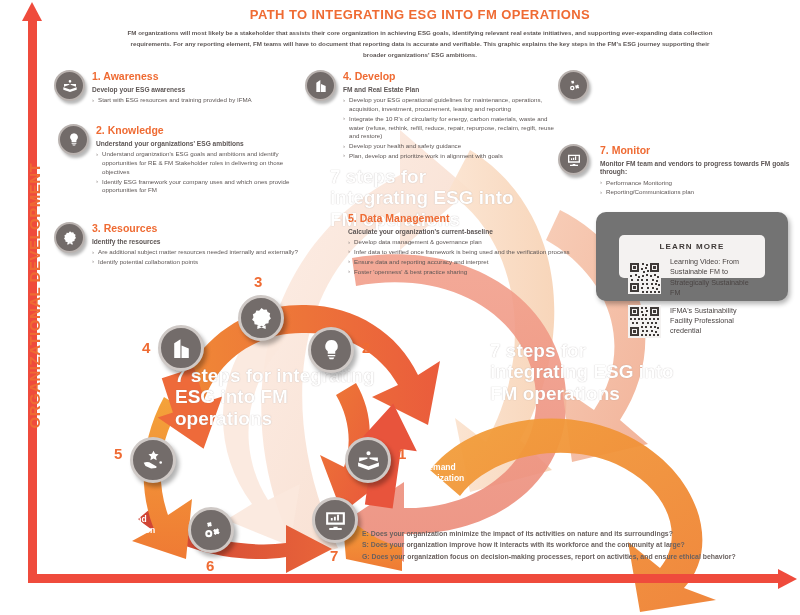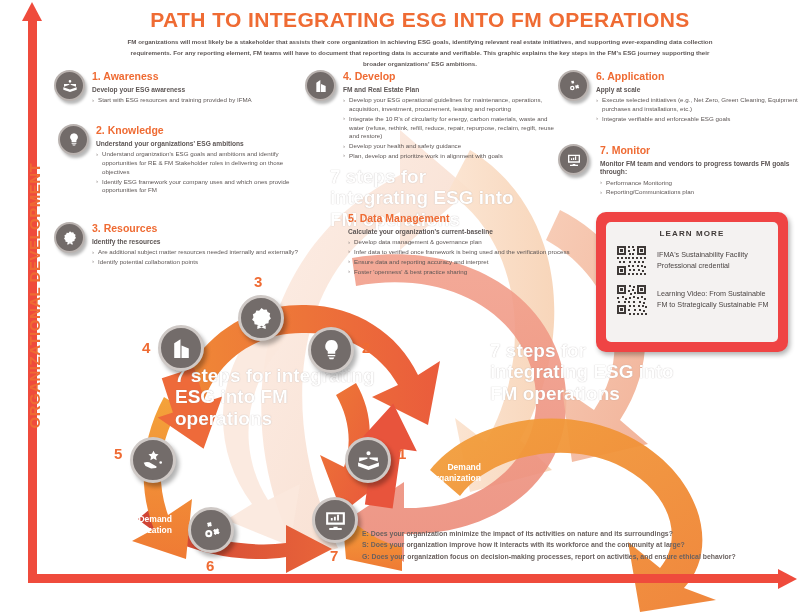--- a/index.html
+++ b/index.html
@@ -43,21 +43,21 @@
   }
   .axis-label-h {
     position: absolute; left: 0; bottom: 4px; width: 800px;
     text-align: center; font-size: 16px; font-weight: bold;
     letter-spacing: 1px; color: #ef6b33;
   }
 
   
   .header { position: absolute; left: 120px; top: 8px; width: 600px; text-align: center; }
   .title {
-    font-size: 21px; font-weight: bold; letter-spacing: .4px;
+    font-size: 13px; font-weight: bold; letter-spacing: .4px;
     color: #ef6b33; line-height: 1.1;
   }
   .subtitle {
     margin-top: 6px; font-size: 6.2px; line-height: 1.75;
     color: #5d5655; font-weight: bold;
   }
 
   
   .step { position: absolute; display: flex; gap: 7px; }
   .step-badge {
@@ -115,30 +115,30 @@
     display: flex; align-items: center; justify-content: center;
     box-shadow: 3px 4px 4px rgba(0,0,0,.3);
   }
   .node svg { width: 25px; height: 25px; fill: #ffffff; }
   .node-num {
     position: absolute; font-size: 15px; font-weight: bold; color: #ef6b33;
   }
 
   
   .demand {
-    position: absolute; text-align: right; color: #ffffff;
+    position: absolute; text-align: center; color: #ffffff;
     font-size: 8.5px; font-weight: bold; line-height: 1.25;
   }
   .demand-left  { left: 88px;  top: 514px; width: 84px; }
   .demand-right { left: 397px; top: 462px; width: 84px; }
 
   
   .tablet {
-    position: absolute; left: 596px; top: 212px; width: 192px; height: 140px;
-    background: #ef4444; border-radius: 10px; padding: 10px;
+    position: absolute; left: 596px; top: 212px; width: 192px; height: 89px;
+    background: #737373; border-radius: 10px; padding: 23px;
     box-shadow: 2px 3px 5px rgba(0,0,0,.3);
   }
   .tablet-screen {
     width: 100%; height: 100%; background: #f4f2f1; border-radius: 5px;
     padding: 7px 9px;
   }
   .learn-more-title {
     text-align: center; font-size: 8px; font-weight: bold;
     letter-spacing: 1.1px; color: #3f3a38; margin-bottom: 6px;
   }
@@ -334,28 +334,20 @@
       </ul>
     </div>
   </div>
 
   <div class="step pos-6">
     <div class="step-badge">
       <svg viewBox="0 0 24 24">
           <path d="M8.6 4.2l1.2.4.9-.9 1.3 1-.4 1.2.9.9-1 1.3-1.2-.4-.9.9-1.3-1 .4-1.2-.9-.9 1-1.3zm6.2 6.4l1.6.5 1.1-1.2 1.7 1.3-.5 1.6 1.2 1.1-1.3 1.7-1.6-.5-1.1 1.2-1.7-1.3.5-1.6-1.2-1.1 1.3-1.7zM9.4 11.6a3.4 3.4 0 1 0 0 6.8 3.4 3.4 0 0 0 0-6.8zm0 2a1.4 1.4 0 1 1 0 2.8 1.4 1.4 0 0 1 0-2.8z"></path>
         </svg>
     </div>
-    <div class="step-body">
-      <div class="step-title">6. Application</div>
-      <div class="step-sub">Apply at scale</div>
-      <ul class="step-bullets">
-        <li>Execute selected initiatives  (e.g., Net Zero, Green Cleaning, Equipment purchases and installations, etc.)</li>
-        <li>Integrate verifiable and enforceable ESG goals</li>
-      </ul>
-    </div>
   </div>
 
   <div class="step pos-7">
     <div class="step-badge">
       <svg viewBox="0 0 24 24">
           <path d="M3 4h18v12H3V4zm2 2v8h14V6H5zm2.5 6V9.5h1.8V12H7.5zm3-3.5V12h1.8V8.5h-1.8zm3-2V12h1.8V6.5h-1.8zM10 18h4v1.2h4V21H6v-1.8h4V18z"></path>
         </svg>
     </div>
     <div class="step-body">
       <div class="step-title">7. Monitor</div>
@@ -418,20 +410,67 @@
     </div>
     <div class="node-num" style="left:210px;top:262px;">7</div>
   </div>
 
   <div class="demand demand-left">Demand organization</div>
   <div class="demand demand-right">Demand organization</div>
 
   <div class="tablet">
     <div class="tablet-screen">
       <div class="learn-more-title">LEARN MORE</div>
+
+      <div class="qr-row">
+        <svg class="qr" viewBox="0 0 33 33">
+          <rect width="33" height="33" fill="#f4f2f1"></rect>
+          <g fill="#3f3a38">
+            <path d="M2 2h9v9H2V2zm2 2v5h5V4H4zM22 2h9v9h-9V2zm2 2v5h5V4h-5zM2 22h9v9H2v-9zm2 2v5h5v-5H4z"></path>
+            <rect x="5" y="5" width="3" height="3"></rect>
+              <rect x="25" y="5" width="3" height="3"></rect>
+              <rect x="5" y="25" width="3" height="3"></rect>
+            <rect x="14" y="2" width="2" height="2"></rect>
+              <rect x="18" y="3" width="2" height="2"></rect>
+            <rect x="13" y="7" width="2" height="2"></rect>
+              <rect x="17" y="6" width="2" height="2"></rect>
+            <rect x="15" y="10" width="2" height="2"></rect>
+              <rect x="19" y="9" width="2" height="2"></rect>
+            <rect x="2" y="14" width="2" height="2"></rect>
+              <rect x="7" y="13" width="2" height="2"></rect>
+              <rect x="10" y="15" width="2" height="2"></rect>
+            <rect x="14" y="14" width="2" height="2"></rect>
+              <rect x="18" y="13" width="2" height="2"></rect>
+              <rect x="22" y="14" width="2" height="2"></rect>
+            <rect x="26" y="13" width="2" height="2"></rect>
+              <rect x="29" y="15" width="2" height="2"></rect>
+            <rect x="3" y="18" width="2" height="2"></rect>
+              <rect x="9" y="18" width="2" height="2"></rect>
+              <rect x="13" y="18" width="2" height="2"></rect>
+            <rect x="18" y="18" width="2" height="2"></rect>
+              <rect x="24" y="18" width="2" height="2"></rect>
+              <rect x="28" y="19" width="2" height="2"></rect>
+            <rect x="14" y="22" width="2" height="2"></rect>
+              <rect x="18" y="22" width="2" height="2"></rect>
+              <rect x="23" y="22" width="2" height="2"></rect>
+            <rect x="27" y="22" width="2" height="2"></rect>
+              <rect x="30" y="23" width="2" height="2"></rect>
+            <rect x="13" y="26" width="2" height="2"></rect>
+              <rect x="19" y="26" width="2" height="2"></rect>
+              <rect x="24" y="26" width="2" height="2"></rect>
+            <rect x="28" y="27" width="2" height="2"></rect>
+            <rect x="14" y="30" width="2" height="2"></rect>
+              <rect x="18" y="30" width="2" height="2"></rect>
+              <rect x="22" y="30" width="2" height="2"></rect>
+            <rect x="26" y="30" width="2" height="2"></rect>
+              <rect x="30" y="30" width="2" height="2"></rect>
+          </g>
+        </svg>
+        <div class="qr-text">Learning Video: From Sustainable FM to Strategically Sustainable FM</div>
+      </div>
 
       <div class="qr-row">
         <svg class="qr" viewBox="0 0 33 33">
           <rect width="33" height="33" fill="#f4f2f1"></rect>
           <g fill="#3f3a38">
             <path d="M2 2h9v9H2V2zm2 2v5h5V4H4zM22 2h9v9h-9V2zm2 2v5h5V4h-5zM2 22h9v9H2v-9zm2 2v5h5v-5H4z"></path>
             <rect x="5" y="5" width="3" height="3"></rect>
               <rect x="25" y="5" width="3" height="3"></rect>
               <rect x="5" y="25" width="3" height="3"></rect>
             <rect x="13" y="2" width="2" height="2"></rect>
@@ -465,67 +504,20 @@
             <rect x="27" y="26" width="2" height="2"></rect>
             <rect x="13" y="29" width="2" height="2"></rect>
               <rect x="17" y="29" width="2" height="2"></rect>
               <rect x="21" y="29" width="2" height="2"></rect>
             <rect x="25" y="29" width="2" height="2"></rect>
               <rect x="29" y="29" width="2" height="2"></rect>
           </g>
         </svg>
         <div class="qr-text">IFMA's Sustainability Facility Professional credential</div>
       </div>
-
-      <div class="qr-row">
-        <svg class="qr" viewBox="0 0 33 33">
-          <rect width="33" height="33" fill="#f4f2f1"></rect>
-          <g fill="#3f3a38">
-            <path d="M2 2h9v9H2V2zm2 2v5h5V4H4zM22 2h9v9h-9V2zm2 2v5h5V4h-5zM2 22h9v9H2v-9zm2 2v5h5v-5H4z"></path>
-            <rect x="5" y="5" width="3" height="3"></rect>
-              <rect x="25" y="5" width="3" height="3"></rect>
-              <rect x="5" y="25" width="3" height="3"></rect>
-            <rect x="14" y="2" width="2" height="2"></rect>
-              <rect x="18" y="3" width="2" height="2"></rect>
-            <rect x="13" y="7" width="2" height="2"></rect>
-              <rect x="17" y="6" width="2" height="2"></rect>
-            <rect x="15" y="10" width="2" height="2"></rect>
-              <rect x="19" y="9" width="2" height="2"></rect>
-            <rect x="2" y="14" width="2" height="2"></rect>
-              <rect x="7" y="13" width="2" height="2"></rect>
-              <rect x="10" y="15" width="2" height="2"></rect>
-            <rect x="14" y="14" width="2" height="2"></rect>
-              <rect x="18" y="13" width="2" height="2"></rect>
-              <rect x="22" y="14" width="2" height="2"></rect>
-            <rect x="26" y="13" width="2" height="2"></rect>
-              <rect x="29" y="15" width="2" height="2"></rect>
-            <rect x="3" y="18" width="2" height="2"></rect>
-              <rect x="9" y="18" width="2" height="2"></rect>
-              <rect x="13" y="18" width="2" height="2"></rect>
-            <rect x="18" y="18" width="2" height="2"></rect>
-              <rect x="24" y="18" width="2" height="2"></rect>
-              <rect x="28" y="19" width="2" height="2"></rect>
-            <rect x="14" y="22" width="2" height="2"></rect>
-              <rect x="18" y="22" width="2" height="2"></rect>
-              <rect x="23" y="22" width="2" height="2"></rect>
-            <rect x="27" y="22" width="2" height="2"></rect>
-              <rect x="30" y="23" width="2" height="2"></rect>
-            <rect x="13" y="26" width="2" height="2"></rect>
-              <rect x="19" y="26" width="2" height="2"></rect>
-              <rect x="24" y="26" width="2" height="2"></rect>
-            <rect x="28" y="27" width="2" height="2"></rect>
-            <rect x="14" y="30" width="2" height="2"></rect>
-              <rect x="18" y="30" width="2" height="2"></rect>
-              <rect x="22" y="30" width="2" height="2"></rect>
-            <rect x="26" y="30" width="2" height="2"></rect>
-              <rect x="30" y="30" width="2" height="2"></rect>
-          </g>
-        </svg>
-        <div class="qr-text">Learning Video: From Sustainable FM to Strategically Sustainable FM</div>
-      </div>
     </div>
   </div>
 
   <div class="esg-questions">
     <div>E: Does your organization minimize the impact of its activities on nature and its surroundings?</div>
     <div>S: Does your organization improve how it interacts with its workforce and the community at large?</div>
     <div>G: Does your organization focus on decision-making processes, report on activities, and ensure ethical behavior?</div>
   </div>
 
 </div>

